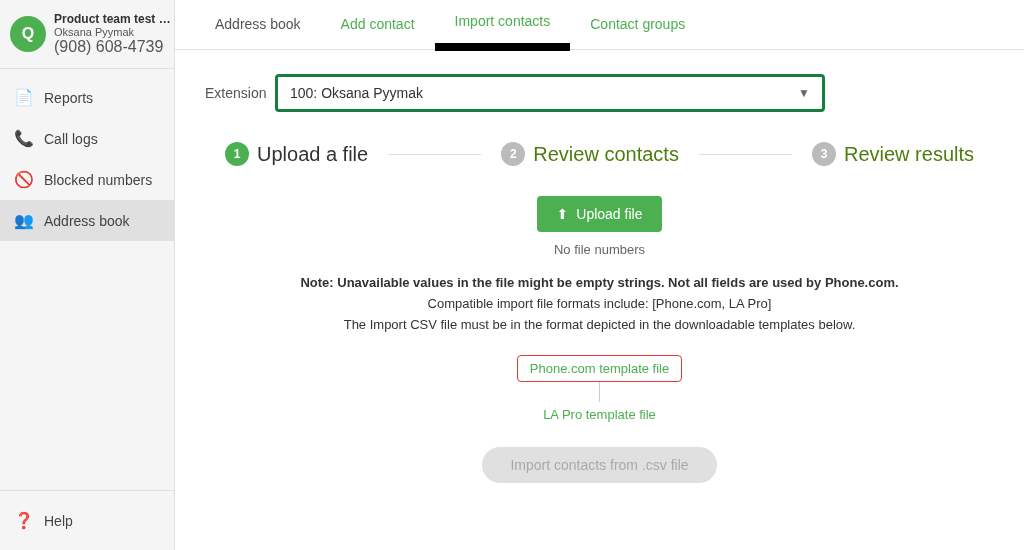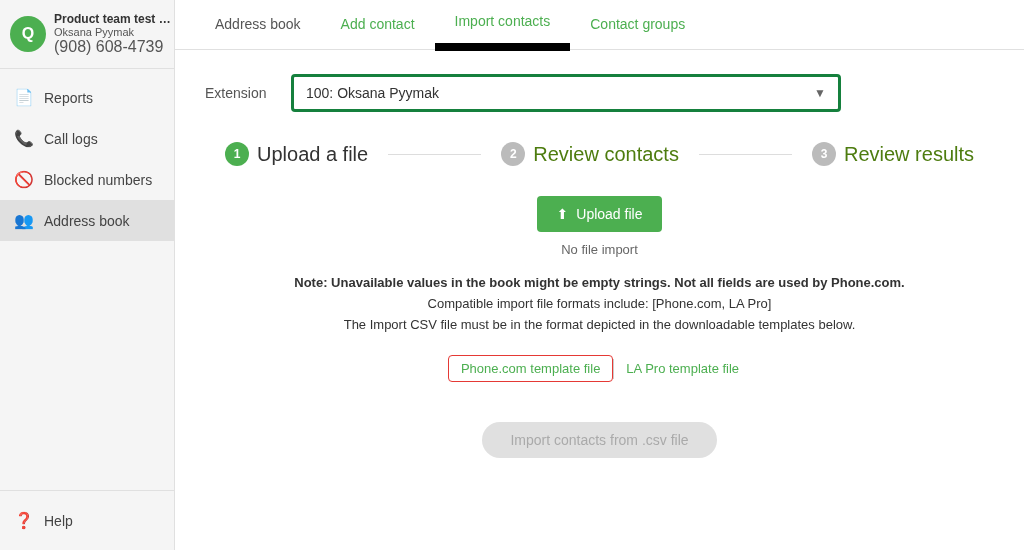--- a/index.html
+++ b/index.html
@@ -125,21 +125,20 @@
       flex: 1;
       padding: 24px 30px;
       overflow-y: auto;
     }
 
     
     .extension-row {
       display: flex;
       align-items: center;
       margin-bottom: 30px;
-      gap: 16px;
     }
     .extension-label {
       font-size: 14px;
       color: #555;
       min-width: 70px;
     }
     .extension-select {
       flex: 1;
       max-width: 550px;
       border: 3px solid #15803d;
@@ -231,20 +230,21 @@
     }
     .note-text b { font-weight: 600; }
 
     
     .template-links {
       display: flex;
       align-items: center;
       justify-content: center;
       gap: 0;
       margin-bottom: 20px;
+      flex-direction: column;
     }
     .template-link-phone {
       font-size: 13px;
       color: #4caf50;
       cursor: pointer;
       padding: 5px 12px;
       border: 1.5px solid #e53935;
       border-radius: 4px;
     }
     .template-separator {
@@ -265,21 +265,20 @@
       text-align: center;
     }
     .import-btn {
       background: #e0e0e0;
       color: #aaa;
       border: none;
       border-radius: 20px;
       padding: 10px 28px;
       font-size: 14px;
       cursor: not-allowed;
-      margin-top: 20px;
     }
   </style>
 </head>
 <body>
 
 <div class="sidebar">
   <div class="sidebar-logo">
     <div class="logo-circle">
       <span>Q</span>
     </div>
@@ -365,26 +364,26 @@
         </div>
         <span class="step-label inactive">Review results</span>
       </div>
     </div>
 
     <div class="upload-section">
       <button class="upload-btn">
         <span>⬆</span>
         <span>Upload file</span>
       </button>
-      <div class="no-file-text">No file import</div>
+      <div class="no-file-text">No file numbers</div>
     </div>
 
     <div class="note-section">
       <div class="note-text">
-        <b>Note: Unavailable values in the book might be empty strings. Not all fields are used by Phone.com.</b>
+        <b>Note: Unavailable values in the file might be empty strings. Not all fields are used by Phone.com.</b>
       </div>
       <div class="note-text">Compatible import file formats include: [Phone.com, LA Pro]</div>
       <div class="note-text">The Import CSV file must be in the format depicted in the downloadable templates below.</div>
     </div>
 
     <div class="template-links">
       <span class="template-link-phone">Phone.com template file</span>
       <div class="template-separator"></div>
       <span class="template-link-la">LA Pro template file</span>
     </div>

